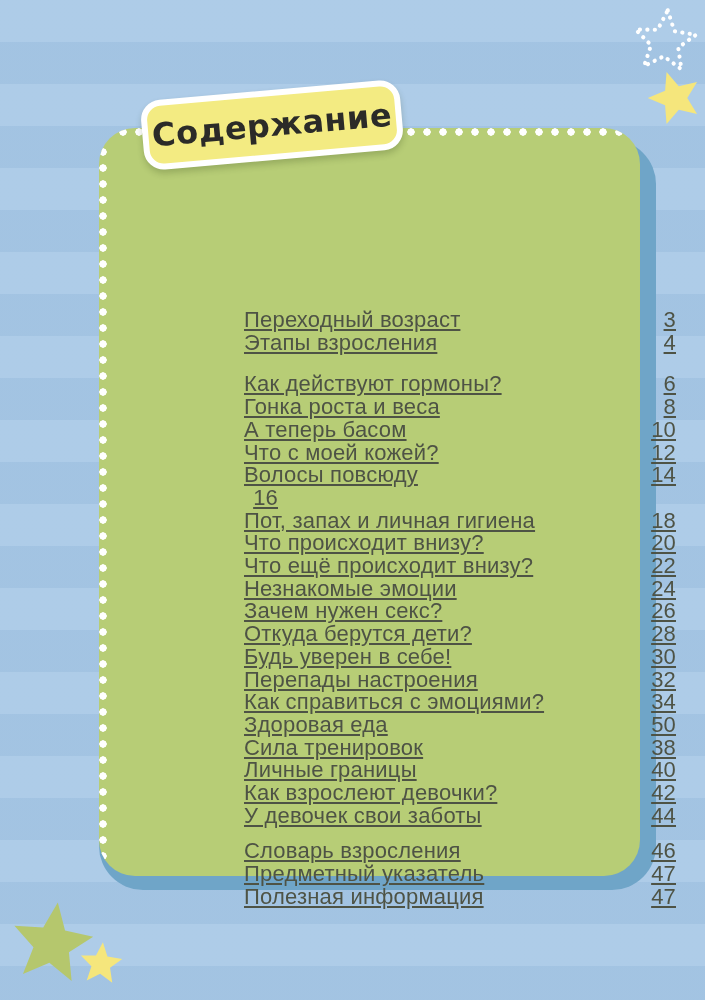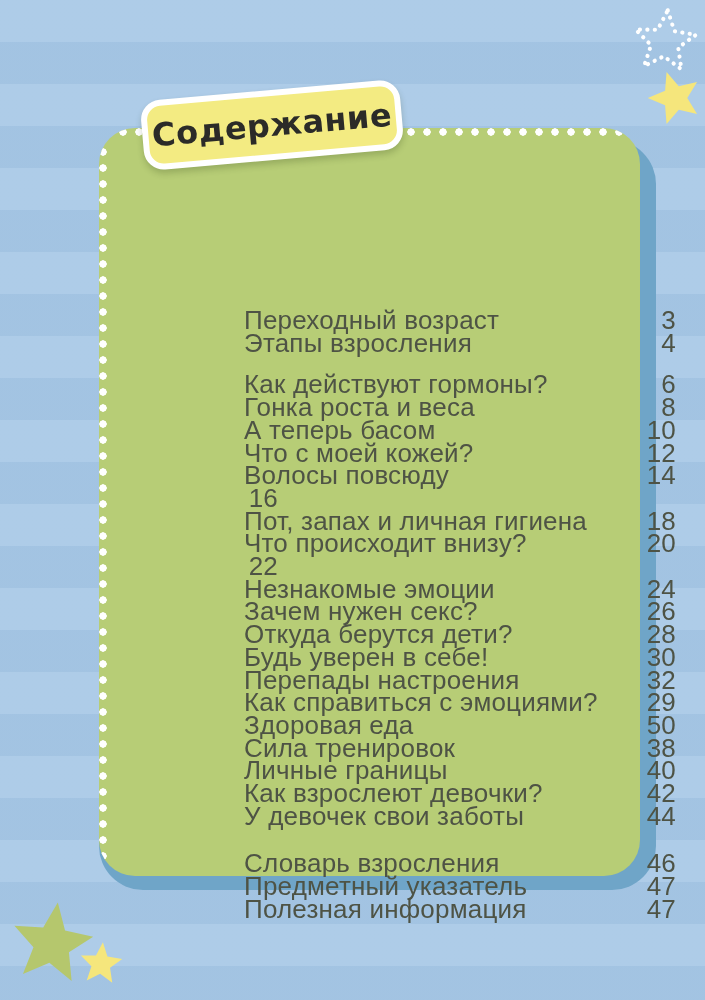--- a/index.html
+++ b/index.html
@@ -48,23 +48,23 @@
       repeat-x,repeat-x,repeat-y,repeat-y;}
 
   .title-label{position:absolute;left:142px;top:90px;width:248px;height:58px;
     background:var(--label-yellow);border:6px solid #fff;border-radius:20px;
     transform:rotate(-5deg);display:flex;align-items:center;justify-content:center;
     box-shadow:0 4px 6px rgba(40,60,20,0.22);}
   .title-label span{font-family:"DejaVu Sans",sans-serif;font-weight:bold;
     font-size:32px;color:var(--title-ink);letter-spacing:0.5px;white-space:nowrap;}
 
   .toc{position:absolute;left:145px;top:181px;width:432px;
-    font-size:26px;line-height:22.7px;color:var(--text-ink);letter-spacing:0.2px;}
+    font-size:22px;line-height:22.7px;color:var(--text-ink);letter-spacing:0.2px;text-decoration:underline;}
   .toc-group:nth-child(2){margin-top:19px;}
-  .toc-group:nth-child(3){margin-top:25px;}
+  .toc-group:nth-child(3){margin-top:13px;}
   .toc-row{display:flex;justify-content:space-between;align-items:baseline;}
   .toc-title{white-space:nowrap;}
   .toc-page{text-align:right;min-width:34px;}
 
   .star{position:absolute;}
   .star-solid polygon{stroke:none;}
   .fill-yellow polygon{fill:var(--star-yellow);}
   .fill-green polygon{fill:var(--star-green);}
   .star-dotted polygon{fill:none;stroke:var(--dot-white);stroke-width:13;
     stroke-linecap:round;stroke-dasharray:0.5 23;}
@@ -121,20 +121,21 @@
           </div>
           <div class="toc-row">
             <span class="toc-title">Пот, запах и личная гигиена</span>
             <span class="toc-page">18</span>
           </div>
           <div class="toc-row">
             <span class="toc-title">Что происходит внизу?</span>
             <span class="toc-page">20</span>
           </div>
           <div class="toc-row">
+            <span class="toc-title">Что ещё происходит внизу?</span>
             <span class="toc-page">22</span>
           </div>
           <div class="toc-row">
             <span class="toc-title">Незнакомые эмоции</span>
             <span class="toc-page">24</span>
           </div>
           <div class="toc-row">
             <span class="toc-title">Зачем нужен секс?</span>
             <span class="toc-page">26</span>
           </div>
@@ -145,21 +146,21 @@
           <div class="toc-row">
             <span class="toc-title">Будь уверен в себе!</span>
             <span class="toc-page">30</span>
           </div>
           <div class="toc-row">
             <span class="toc-title">Перепады настроения</span>
             <span class="toc-page">32</span>
           </div>
           <div class="toc-row">
             <span class="toc-title">Как справиться с эмоциями?</span>
-            <span class="toc-page">29</span>
+            <span class="toc-page">34</span>
           </div>
           <div class="toc-row">
             <span class="toc-title">Здоровая еда</span>
             <span class="toc-page">50</span>
           </div>
           <div class="toc-row">
             <span class="toc-title">Сила тренировок</span>
             <span class="toc-page">38</span>
           </div>
           <div class="toc-row">

